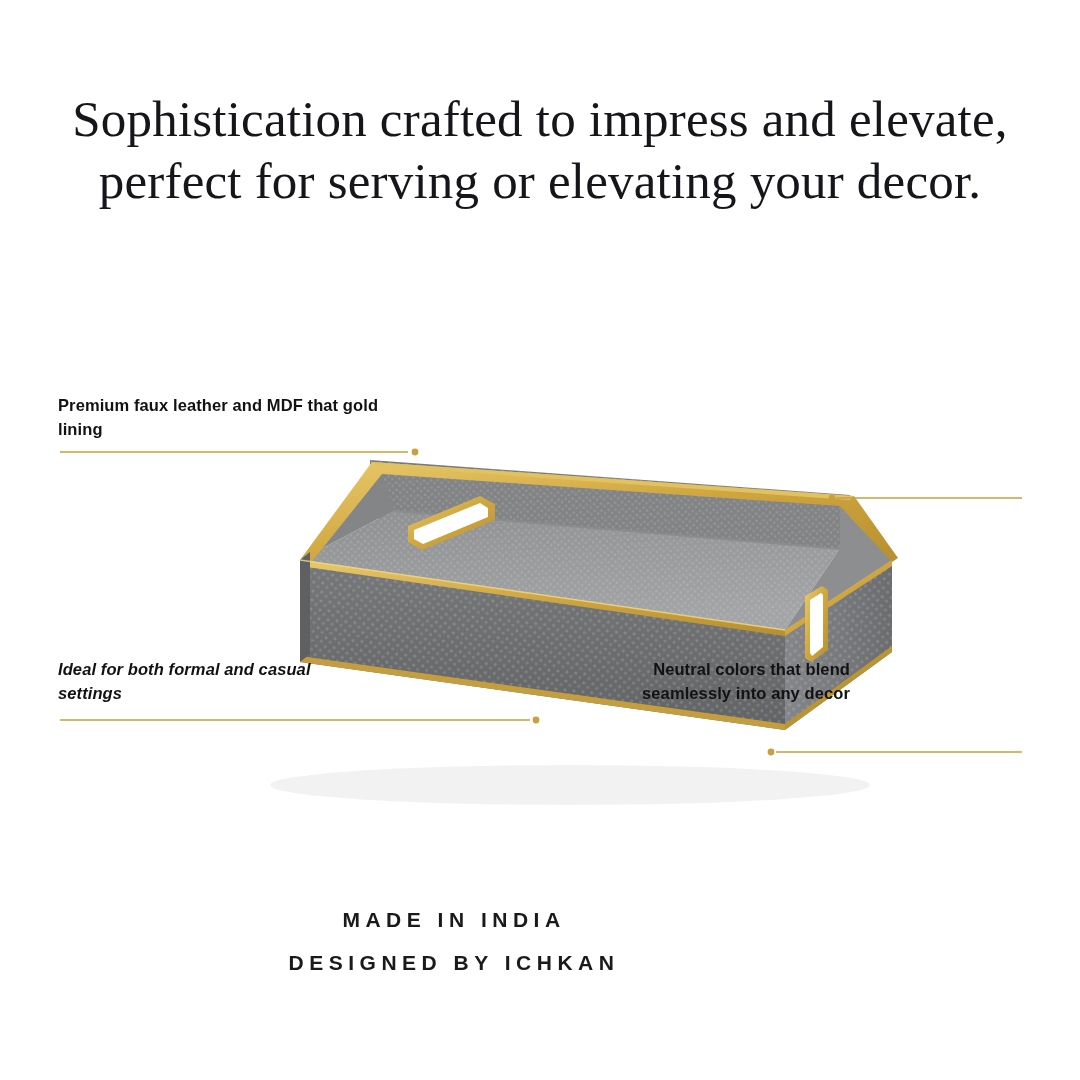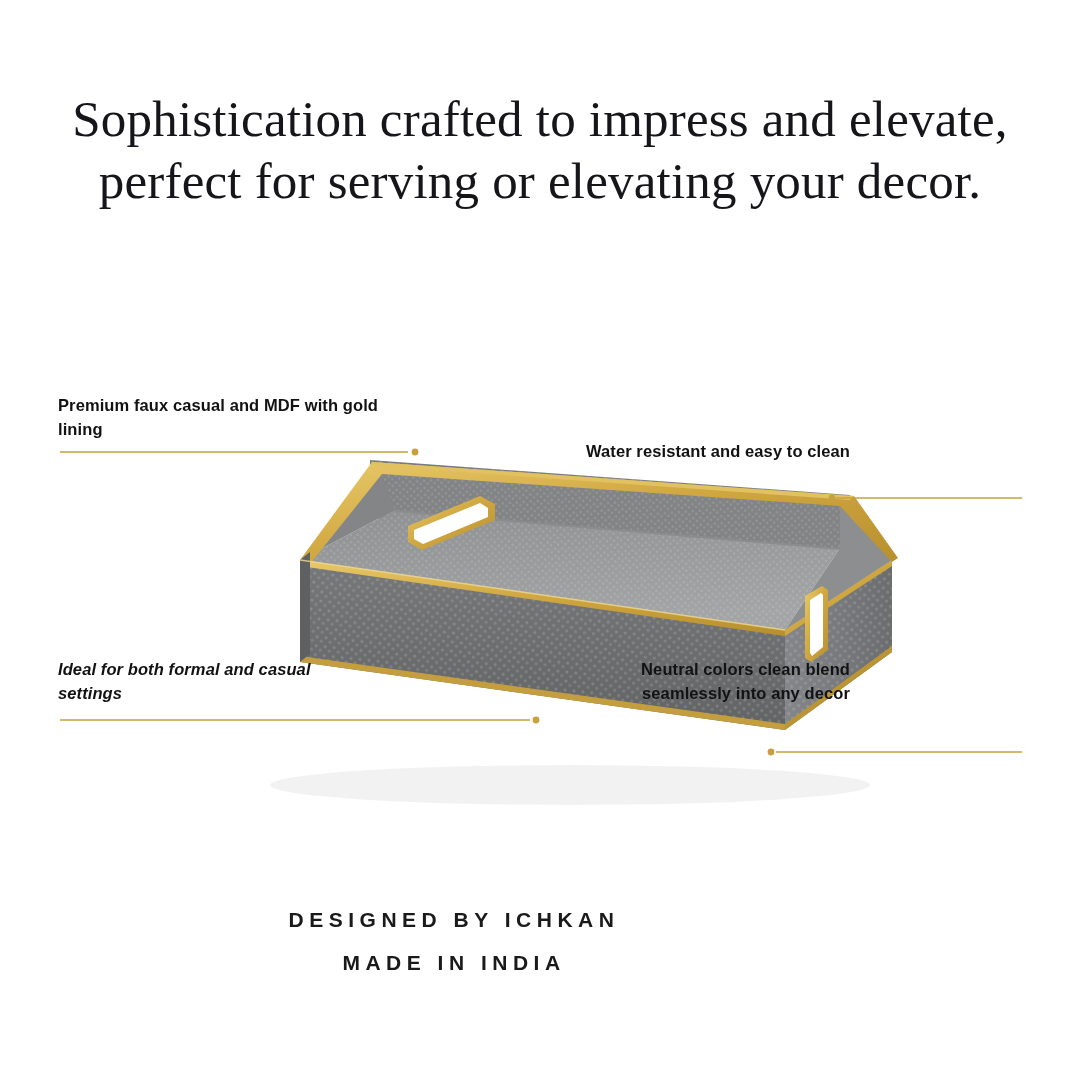--- a/index.html
+++ b/index.html
@@ -196,26 +196,25 @@
     <path d="M1022 498 L836 498" stroke="#c8a03c" stroke-width="1.4" fill="none"></path>
     <circle cx="832" cy="498" r="3.4" fill="#c8a03c"></circle>
 
     <path d="M60 720 L530 720" stroke="#c8a03c" stroke-width="1.4" fill="none"></path>
     <circle cx="536" cy="720" r="3.4" fill="#c8a03c"></circle>
 
     <path d="M1022 752 L776 752" stroke="#c8a03c" stroke-width="1.4" fill="none"></path>
     <circle cx="771" cy="752" r="3.4" fill="#c8a03c"></circle>
   </svg>
 
-  <div class="callout left c-premium">Premium faux casual and MDF with gold lining</div>
-
-  <div class="callout right c-water">Water resistant and easy to clean</div>
+  <div class="callout left c-premium">Premium faux leather and MDF that gold lining</div>
+
 
   <div class="callout left c-ideal">Ideal for both formal and casual settings</div>
 
-  <div class="callout right c-neutral">Neutral colors clean blend seamlessly into any decor</div>
+  <div class="callout right c-neutral">Neutral colors that blend seamlessly into any decor</div>
 
   <div class="footer">
+    <div class="footer-line">MADE IN INDIA</div>
     <div class="footer-line">DESIGNED BY ICHKAN</div>
-    <div class="footer-line">MADE IN INDIA</div>
   </div>
 
 </div>
 
 </body></html>

